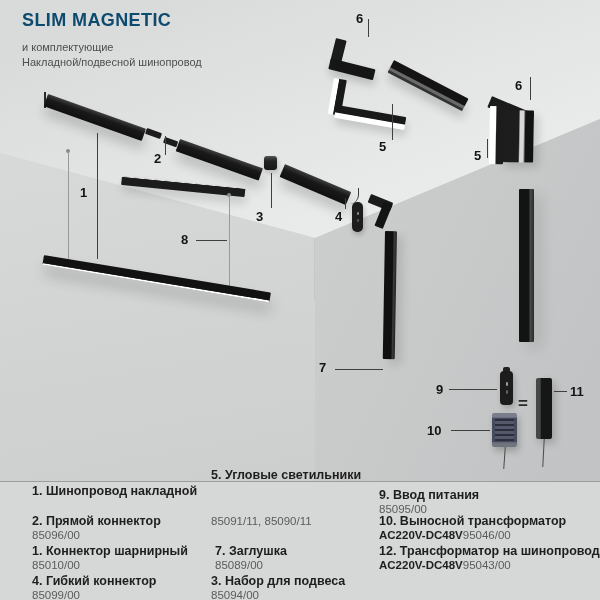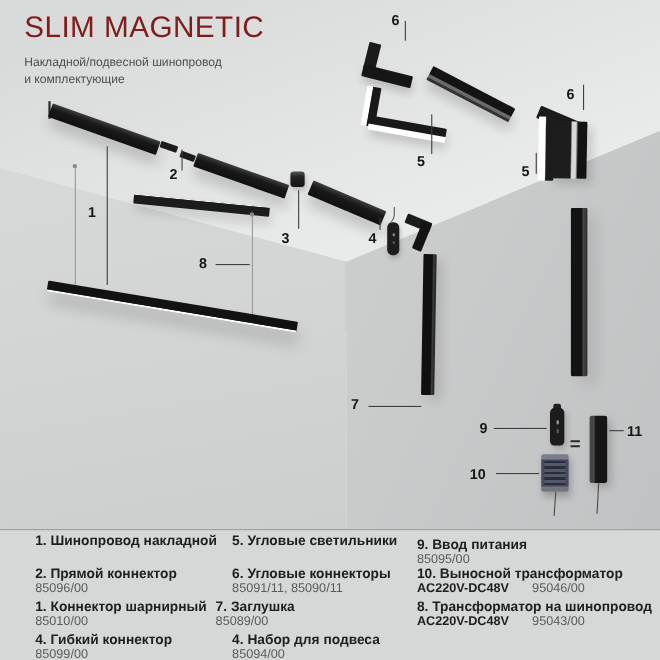--- a/index.html
+++ b/index.html
@@ -15,27 +15,27 @@
     background:linear-gradient(115deg,#d9dada 0%,#cbcccc 55%,#c1c2c3 100%);}
   .corner-line{position:absolute;width:1px;background:rgba(0,0,0,0.06);}
   .bar{position:absolute;transform-origin:left top;border-radius:1px;}
   .track{background:linear-gradient(180deg,#3e3e3e 0%,#191919 38%,#101010 100%);
     box-shadow:3px 8px 12px rgba(0,0,0,0.18);}
   .vline,.hline{position:absolute;background:#3f3f3f;}
   .co{position:absolute;font-weight:bold;font-size:13px;color:#141414;line-height:13px;}
   .wire{position:absolute;background:#999;width:1px;}
   .wiredot{position:absolute;width:4px;height:4px;border-radius:50%;background:#8a8a8a;}
   .header{position:absolute;left:22px;top:10px;}
-  .title{font-size:27px;font-weight:400;letter-spacing:0.4px;color:#7f1d1d;}
+  .title{font-size:18px;font-weight:700;letter-spacing:0.4px;color:#0c4a6e;}
   .subtitle{margin-top:9px;font-size:11px;line-height:15px;color:#4e4e4e;}
   .legend-divider{position:absolute;left:0;top:481px;width:600px;height:1px;background:#9c9d9d;}
   .leg-item{position:absolute;white-space:nowrap;}
   .leg-title{font-size:12.5px;font-weight:700;color:#1e1e1e;line-height:14px;}
   .leg-code{font-size:11.5px;color:#5b5b5b;line-height:15px;}
-  .leg-bold{font-weight:700;color:#1e1e1e;margin-right:21px;}
+  .leg-bold{font-weight:700;color:#1e1e1e;margin-right:0;}
   .leg-bold:empty{margin-right:0;}
   .eq{position:absolute;font-weight:bold;font-size:17px;color:#2a2a2a;}
   .devdot{position:absolute;border-radius:1px;}
 </style>
 </head>
 <body>
 
 <div class="page">
 
   <div class="scene">
@@ -134,22 +134,22 @@
 
     <div style="position:absolute;left:536px;top:378px;width:16px;height:61px;border-radius:2px;background:linear-gradient(90deg,#464646 0%,#464646 26%,#161616 34%);box-shadow:3px 4px 8px rgba(0,0,0,0.2);"></div>
     <div style="position:absolute;left:543px;top:439px;width:1px;height:28px;background:#4a4a4a;transform:rotate(3deg);"></div>
     <div class="hline" style="left:554px;top:391px;width:13px;height:1px;"></div>
     <div class="co" style="left:570px;top:385px;">11</div>
   </div>
 
   <div class="header">
     <div class="title">SLIM MAGNETIC</div>
     <div class="subtitle">
+      <div>и комплектующие</div>
       <div>Накладной/подвесной шинопровод</div>
-      <div>и комплектующие</div>
     </div>
   </div>
 
   <div class="legend-divider"></div>
 
   <div class="leg-item" style="left:32px;top:484px;">
     <div class="leg-title">1. Шинопровод накладной</div>
   </div>
   <div class="leg-item" style="left:32px;top:514px;">
     <div class="leg-title">2. Прямой коннектор</div>
@@ -157,42 +157,41 @@
   </div>
   <div class="leg-item" style="left:32px;top:544px;">
     <div class="leg-title">1. Коннектор шарнирный</div>
     <div class="leg-code">85010/00</div>
   </div>
   <div class="leg-item" style="left:32px;top:574px;">
     <div class="leg-title">4. Гибкий коннектор</div>
     <div class="leg-code">85099/00</div>
   </div>
 
-  <div class="leg-item" style="left:211px;top:484px;">
+  <div class="leg-item" style="left:211px;top:468px;">
     <div class="leg-title">5. Угловые светильники</div>
   </div>
   <div class="leg-item" style="left:211px;top:514px;">
-    <div class="leg-title">6. Угловые коннекторы</div>
     <div class="leg-code">85091/11, 85090/11</div>
   </div>
-  <div class="leg-item" style="left:196px;top:544px;">
+  <div class="leg-item" style="left:215px;top:544px;">
     <div class="leg-title">7. Заглушка</div>
     <div class="leg-code">85089/00</div>
   </div>
   <div class="leg-item" style="left:211px;top:574px;">
-    <div class="leg-title">4. Набор для подвеса</div>
+    <div class="leg-title">3. Набор для подвеса</div>
     <div class="leg-code">85094/00</div>
   </div>
 
   <div class="leg-item" style="left:379px;top:488px;">
     <div class="leg-title">9. Ввод питания</div>
     <div class="leg-code"><span class="leg-bold"></span><span>85095/00</span></div>
   </div>
   <div class="leg-item" style="left:379px;top:514px;">
     <div class="leg-title">10. Выносной трансформатор</div>
     <div class="leg-code"><span class="leg-bold">AC220V-DC48V</span><span>95046/00</span></div>
   </div>
   <div class="leg-item" style="left:379px;top:544px;">
-    <div class="leg-title">8. Трансформатор на шинопровод</div>
+    <div class="leg-title">12. Трансформатор на шинопровод</div>
     <div class="leg-code"><span class="leg-bold">AC220V-DC48V</span><span>95043/00</span></div>
   </div>
 
 </div>
 
 </body></html>

